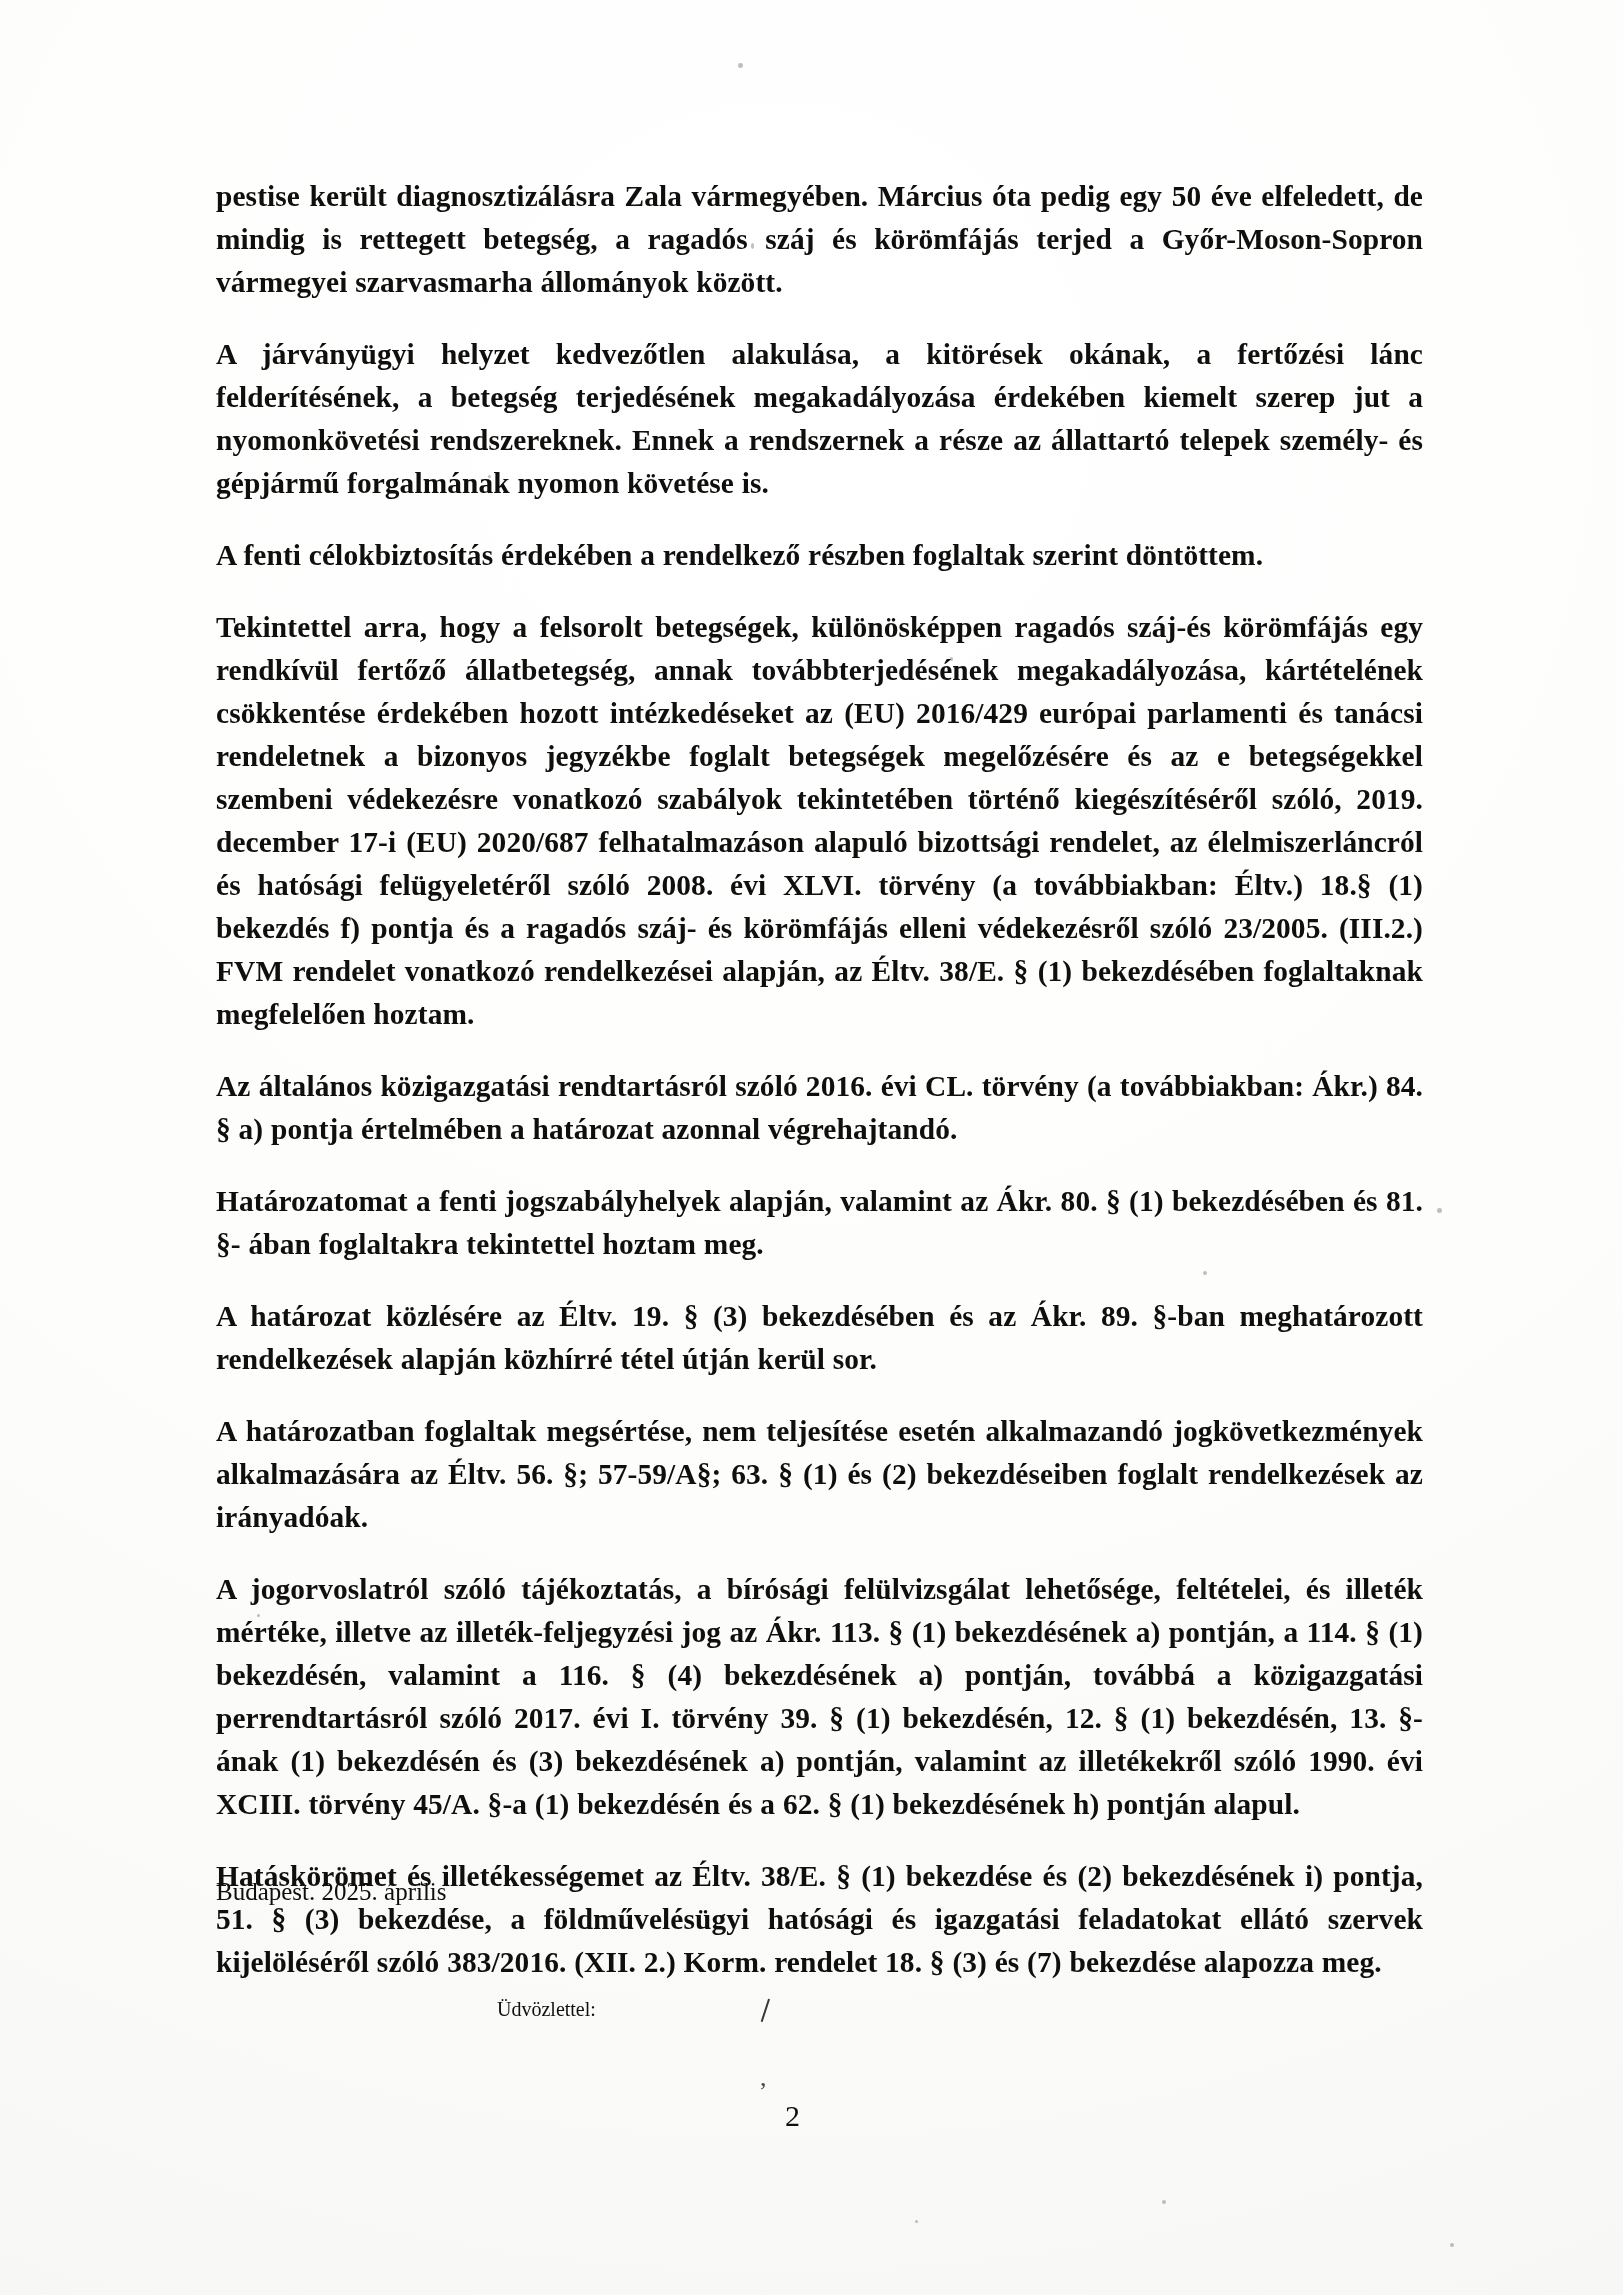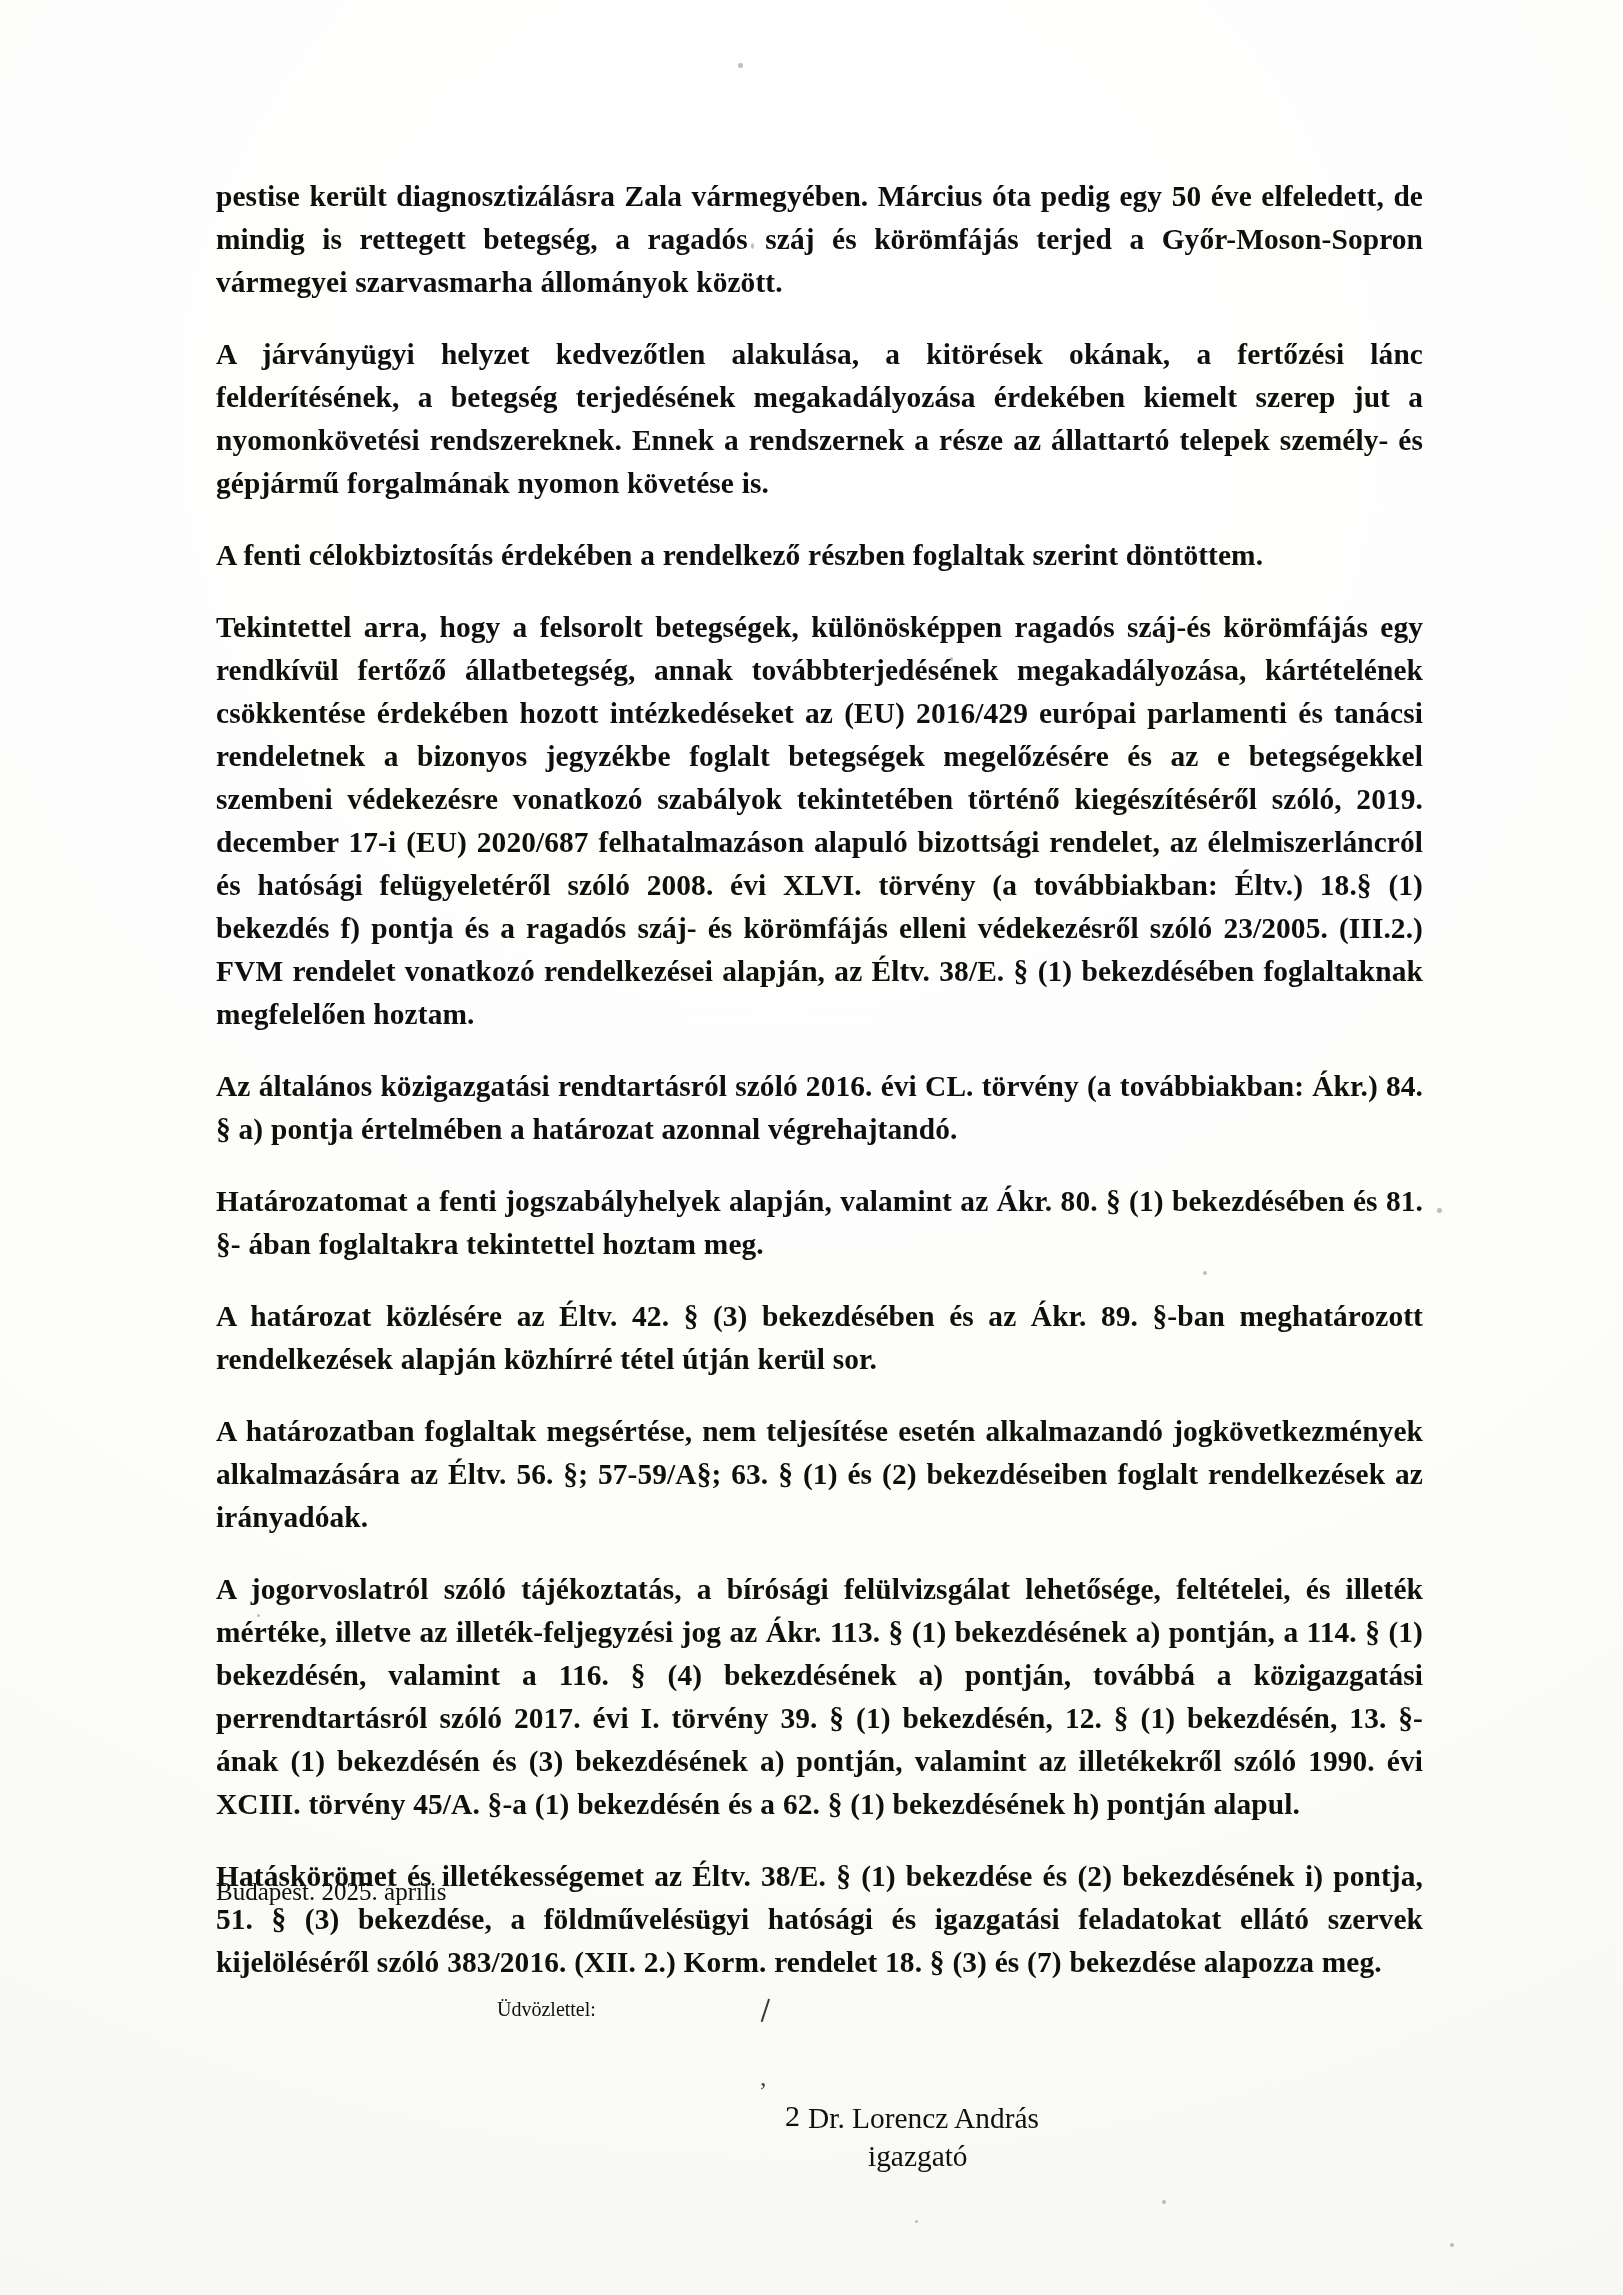--- a/index.html
+++ b/index.html
@@ -130,31 +130,27 @@
 <div class="scan-speck" style="left:915px;top:2220px;width:3.3px;height:3.3px;"></div>
 <div class="scan-speck" style="left:1450px;top:2243px;width:3.9px;height:3.9px;"></div>
 
 <main class="document-body">
   <p class="paragraph">pestise került diagnosztizálásra Zala vármegyében. Március óta pedig egy 50 éve elfeledett, de mindig is rettegett betegség, a ragadós száj és körömfájás terjed a Győr-Moson-Sopron vármegyei szarvasmarha állományok között.</p>
   <p class="paragraph">A járványügyi helyzet kedvezőtlen alakulása, a kitörések okának, a fertőzési lánc felderítésének, a betegség terjedésének megakadályozása érdekében kiemelt szerep jut a nyomonkövetési rendszereknek. Ennek a rendszernek a része az állattartó telepek személy- és gépjármű forgalmának nyomon követése is.</p>
   <p class="paragraph">A fenti célokbiztosítás érdekében a rendelkező részben foglaltak szerint döntöttem.</p>
   <p class="paragraph">Tekintettel arra, hogy a felsorolt betegségek, különösképpen ragadós száj-és körömfájás egy rendkívül fertőző állatbetegség, annak továbbterjedésének megakadályozása, kártételének csökkentése érdekében hozott intézkedéseket az (EU) 2016/429 európai parlamenti és tanácsi rendeletnek a bizonyos jegyzékbe foglalt betegségek megelőzésére és az e betegségekkel szembeni védekezésre vonatkozó szabályok tekintetében történő kiegészítéséről szóló, 2019. december 17-i (EU) 2020/687 felhatalmazáson alapuló bizottsági rendelet, az élelmiszerláncról és hatósági felügyeletéről szóló 2008. évi XLVI. törvény (a továbbiakban: Éltv.) 18.§ (1) bekezdés f) pontja és a ragadós száj- és körömfájás elleni védekezésről szóló 23/2005. (III.2.) FVM rendelet vonatkozó rendelkezései alapján, az Éltv. 38/E. § (1) bekezdésében foglaltaknak megfelelően hoztam.</p>
   <p class="paragraph">Az általános közigazgatási rendtartásról szóló 2016. évi CL. törvény (a továbbiakban: Ákr.) 84. § a) pontja értelmében a határozat azonnal végrehajtandó.</p>
   <p class="paragraph">Határozatomat a fenti jogszabályhelyek alapján, valamint az Ákr. 80. § (1) bekezdésében és 81. §- ában foglaltakra tekintettel hoztam meg.</p>
-  <p class="paragraph">A határozat közlésére az Éltv. 42. § (3) bekezdésében és az Ákr. 89. §-ban meghatározott rendelkezések alapján közhírré tétel útján kerül sor.</p>
+  <p class="paragraph">A határozat közlésére az Éltv. 19. § (3) bekezdésében és az Ákr. 89. §-ban meghatározott rendelkezések alapján közhírré tétel útján kerül sor.</p>
   <p class="paragraph">A határozatban foglaltak megsértése, nem teljesítése esetén alkalmazandó jogkövetkezmények alkalmazására az Éltv. 56. §; 57-59/A§; 63. § (1) és (2) bekezdéseiben foglalt rendelkezések az irányadóak.</p>
   <p class="paragraph">A jogorvoslatról szóló tájékoztatás, a bírósági felülvizsgálat lehetősége, feltételei, és illeték mértéke, illetve az illeték-feljegyzési jog az Ákr. 113. § (1) bekezdésének a) pontján, a 114. § (1) bekezdésén, valamint a 116. § (4) bekezdésének a) pontján, továbbá a közigazgatási perrendtartásról szóló 2017. évi I. törvény 39. § (1) bekezdésén, 12. § (1) bekezdésén, 13. §-ának (1) bekezdésén és (3) bekezdésének a) pontján, valamint az illetékekről szóló 1990. évi XCIII. törvény 45/A. §-a (1) bekezdésén és a 62. § (1) bekezdésének h) pontján alapul.</p>
   <p class="paragraph">Hatáskörömet és illetékességemet az Éltv. 38/E. § (1) bekezdése és (2) bekezdésének i) pontja, 51. § (3) bekezdése, a földművelésügyi hatósági és igazgatási feladatokat ellátó szervek kijelöléséről szóló 383/2016. (XII. 2.) Korm. rendelet 18. § (3) és (7) bekezdése alapozza meg.</p>
 </main>
 
 <section class="closing-block">
   <p class="place-date">Budapest. 2025. április</p>
   <p class="regards">Üdvözlettel:</p>
-  <div class="signer">
-    <span class="signer-name">Dr. Lorencz András</span>
-    <span class="signer-title">igazgató</span>
-  </div>
 </section>
 
 <div class="pen-mark"></div>
 <span class="stray-comma" style="left:760px;top:2063px;">,</span>
 <div class="page-number">2</div>
 
 
 </body></html>

